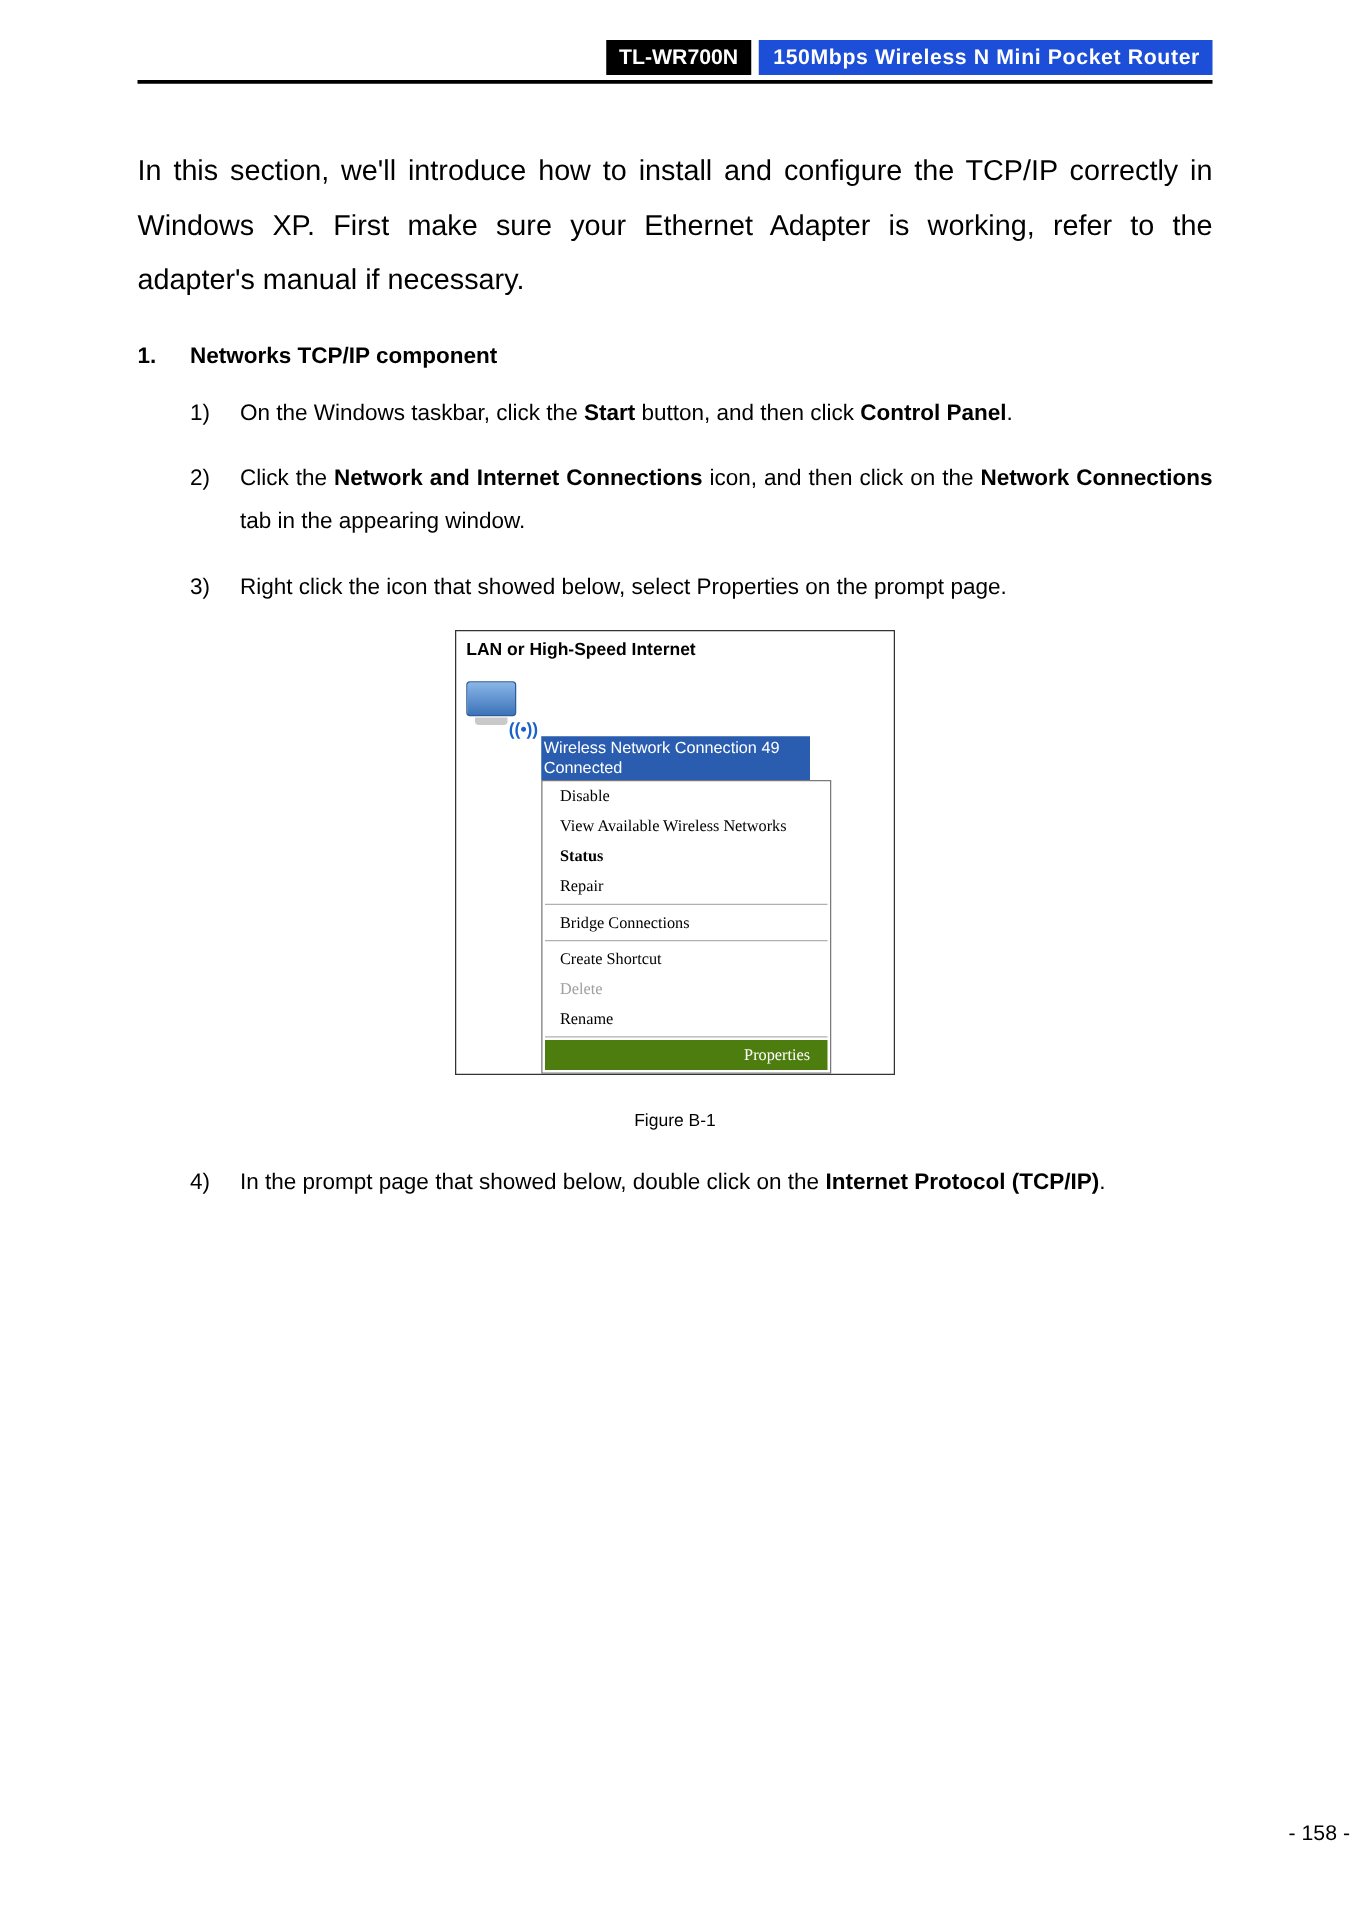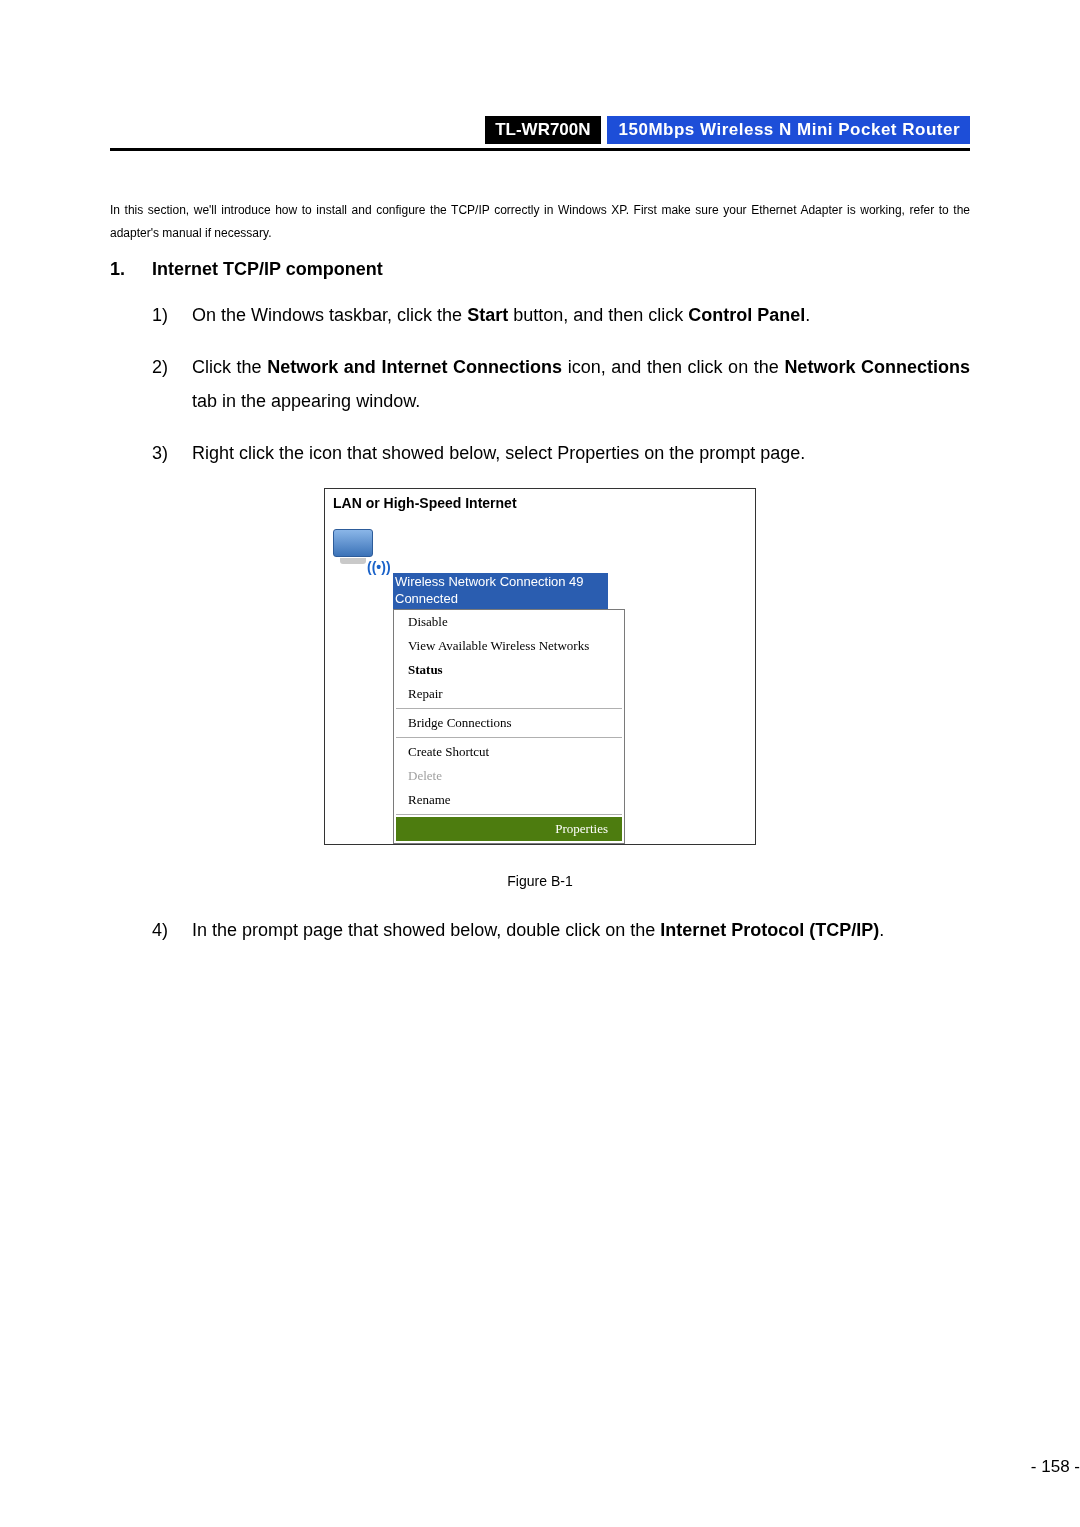--- a/index.html
+++ b/index.html
@@ -4,21 +4,21 @@
 <style>
   body {
     margin: 0;
     padding: 0;
     background: #fff;
     font-family: Arial, Helvetica, sans-serif;
     color: #000;
     width: 1080px;
   }
   .page {
-    padding: 116px 110px 40px 110px;
+    padding: 32px 110px 40px 110px;
     box-sizing: border-box;
     width: 1080px;
     position: relative;
     min-height: 1527px;
   }
   .header-bar {
     display: flex;
     border-bottom: 3px solid #000;
     padding-bottom: 4px;
     margin-bottom: 48px;
@@ -39,24 +39,24 @@
     font-size: 17px;
     margin-left: 6px;
     letter-spacing: 0.5px;
   }
   h1.appendix-title {
     font-size: 30px;
     font-weight: bold;
     margin: 0 0 38px 0;
   }
   p.intro {
-    font-size: 12px;
+    font-size: 23px;
     line-height: 1.9;
     text-align: justify;
-    margin: 0 0 14px 0;
+    margin: 0 0 28px 0;
   }
   .step-level1 {
     display: flex;
     margin: 0 0 18px 0;
     font-size: 18px;
   }
   .step-level1 .num {
     font-weight: bold;
     width: 42px;
     flex-shrink: 0;
@@ -77,21 +77,21 @@
     flex-shrink: 0;
   }
   .step-level2 .txt {
     flex: 1;
   }
   .bold { font-weight: bold; }
 
   
   .figure-wrap {
     margin: 18px auto 24px auto;
-    width: 432px;
+    width: 352px;
   }
   .figure-box {
     border: 1px solid #333;
     background: #fff;
   }
   .fig-title {
     font-family: Tahoma, Arial, sans-serif;
     font-weight: bold;
     font-size: 14px;
     padding: 6px 8px 14px 8px;
@@ -192,21 +192,21 @@
   <div class="header-bar">
     <div class="model-box">TL-WR700N</div>
     <div class="product-desc">150Mbps Wireless N Mini Pocket Router</div>
   </div>
 
 
   <p class="intro">In this section, we'll introduce how to install and configure the TCP/IP correctly in Windows XP. First make sure your Ethernet Adapter is working, refer to the adapter's manual if necessary.</p>
 
   <div class="step-level1">
     <div class="num">1.</div>
-    <div class="txt">Internet TCP/IP component</div>
+    <div class="txt">Networks TCP/IP component</div>
   </div>
 
   <div class="step-level2">
     <div class="num">1)</div>
     <div class="txt">
       <span>On the Windows taskbar, click the </span><span class="bold">Start</span><span> button, and then click </span><span class="bold">Control Panel</span><span>.</span>
     </div>
   </div>
 
   <div class="step-level2">

